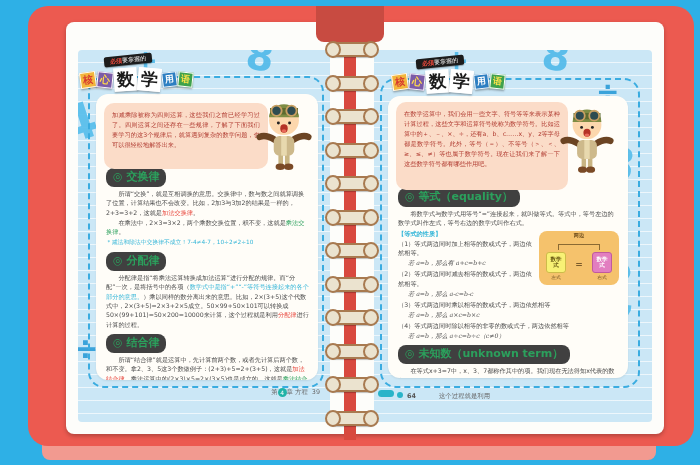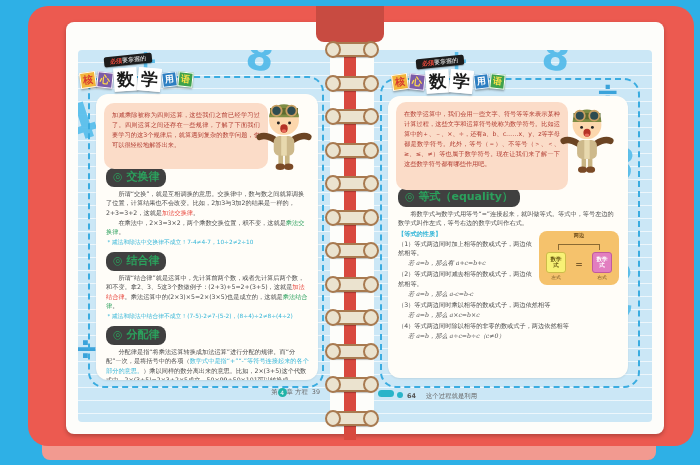--- a/index.html
+++ b/index.html
@@ -85,21 +85,21 @@
   .deq{font-size:9px;font-weight:bold;color:#7a5a2a;margin-top:6px;}
 
   
   .footer{position:absolute;font-size:6.4px;color:#666;z-index:6;}
   #left-footer{left:180px;top:388px;width:140px;text-align:right;}
   .circle-num{display:inline-flex;align-items:center;justify-content:center;width:9px;height:9px;border-radius:50%;
     background:#1fb3a8;color:#fff;font-size:6px;vertical-align:-1px;}
   #right-footer{left:378px;top:390px;}
   .footer-pill{display:inline-block;width:16px;height:7px;background:#2ab4c9;border-radius:4px;vertical-align:1px;margin-right:3px;}
   .footer-dot{display:inline-block;width:6px;height:6px;background:#2ab4c9;border-radius:50%;vertical-align:0;margin-right:4px;}
-  #right-footer b{color:#555;margin-right:8px;}
+  #right-footer b{color:#555;margin-right:21px;}
 
   
   .spine-band{position:absolute;left:344px;top:6px;width:12px;height:434px;background:#d8493f;z-index:8;}
   .spine-tab{position:absolute;left:316px;top:6px;width:68px;height:36px;background:#c84b41;border-radius:0 0 8px 8px;z-index:8;}
   .ring{position:absolute;left:327px;width:46px;height:11px;background:#ebe3cf;border:2px solid #a87a50;
     border-radius:7px;z-index:9;box-shadow:0 1px 1px rgba(0,0,0,.25);}
   .ring:before,.ring:after{content:"";position:absolute;top:-3px;width:12px;height:13px;border-radius:50%;
     background:#ebe3cf;border:2px solid #a87a50;}
   .ring:before{left:-4px;}
   .ring:after{right:-4px;}
@@ -137,30 +137,30 @@
     <div class="card-body">
       <div class="sec">
         <div class="sec-h">◎ 交换律</div>
         <div>
             <div class="para"><span>所谓“交换”，就是互相调换的意思。交换律中，数与数之间就算调换了位置，计算结果也不会改变。比如，2加3与3加2的结果是一样的，2+3=3+2，这就是</span><span class="red">加法交换律</span><span>。</span></div>
             <div class="para"><span>在乘法中，2×3=3×2，两个乘数交换位置，积不变，这就是</span><span class="green">乘法交换律</span><span>。</span></div>
             <div class="note"><span>＊减法和除法中交换律不成立！7-4≠4-7，10÷2≠2÷10</span></div>
           </div>
       </div>
       <div class="sec">
+        <div class="sec-h">◎ 分配律</div>
+        <div>
+            <div class="para"><span>分配律是指“将乘法运算转换成加法运算”进行分配的规律。而“分配”一次，是将括号中的各项（</span><span class="teal">数学式中是指“+”“-”等符号连接起来的各个部分的意思。</span><span>）乘以同样的数分离出来的意思。比如，2×(3+5)这个代数式中，2×(3+5)=2×3+2×5成立。50×99+50×101可以转换成50×(99+101)=50×200=10000来计算，这个过程就是利用</span><span class="red">分配律</span><span>进行计算的过程。</span></div>
+          </div>
+      </div>
+      <div class="sec">
         <div class="sec-h">◎ 结合律</div>
         <div>
             <div class="para"><span>所谓“结合律”就是运算中，先计算前两个数，或者先计算后两个数，和不变。拿2、3、5这3个数做例子：(2+3)+5=2+(3+5)，这就是</span><span class="red">加法结合律</span><span>。乘法运算中的(2×3)×5=2×(3×5)也是成立的，这就是</span><span class="green">乘法结合律</span><span>。</span></div>
             <div class="note"><span>＊减法和除法中结合律不成立！(7-5)-2≠7-(5-2)，(8÷4)÷2≠8÷(4÷2)</span></div>
-          </div>
-      </div>
-      <div class="sec">
-        <div class="sec-h">◎ 分配律</div>
-        <div>
-            <div class="para"><span>分配律是指“将乘法运算转换成加法运算”进行分配的规律。而“分配”一次，是将括号中的各项（</span><span class="teal">数学式中是指“+”“-”等符号连接起来的各个部分的意思。</span><span>）乘以同样的数分离出来的意思。比如，2×(3+5)这个代数式中，2×(3+5)=2×3+2×5成立。50×99+50×101可以转换成50×(99+101)=50×200=10000来计算，这个过程就是利用</span><span class="red">分配律</span><span>进行计算的过程。</span></div>
           </div>
       </div>
     </div>
   </div>
 
   <div class="card" id="right-card">
     <div class="card-body">
       <div class="sec">
         <div class="sec-h">◎ 等式（equality）</div>
         <div>
@@ -184,20 +184,27 @@
           </div>
         <div class="subhead"><span>【等式的性质】</span></div>
             <div class="prop"><span>（1）等式两边同时加上相等的数或式子，两边依然相等。</span></div>
             <div class="math"><span>若 a=b，那么有 a+c=b+c</span></div>
             <div class="prop"><span>（2）等式两边同时减去相等的数或式子，两边依然相等。</span></div>
             <div class="math"><span>若 a=b，那么 a-c=b-c</span></div>
             <div class="prop"><span>（3）等式两边同时乘以相等的数或式子，两边依然相等</span></div>
             <div class="math"><span>若 a=b，那么 a×c=b×c</span></div>
             <div class="prop"><span>（4）等式两边同时除以相等的非零的数或式子，两边依然相等</span></div>
             <div class="math"><span>若 a=b，那么 a÷c=b÷c（c≠0）</span></div>
+          </div>
+      </div>
+      <div class="sec">
+        <div class="sec-h">◎ 未知数（unknown term）</div>
+        <div>
+            <div class="para"><span>在等式x+3=7中，x、3、7都称作其中的项。我们现在无法得知x代表的数字，所以要利用等式两边相等的条件求出这个未知数，这样的项就叫做未知项。</span></div>
+            <div class="note"><span>＊其中x称作“未知数”。</span></div>
           </div>
       </div>
 
     </div>
   </div>
 
   <div class="title-block" id="left-title">
     <div class="banner"><span class="pre">必须</span><span>要掌握的</span></div>
     <div class="tiles">
         <span class="tile t-yellow">核</span>

